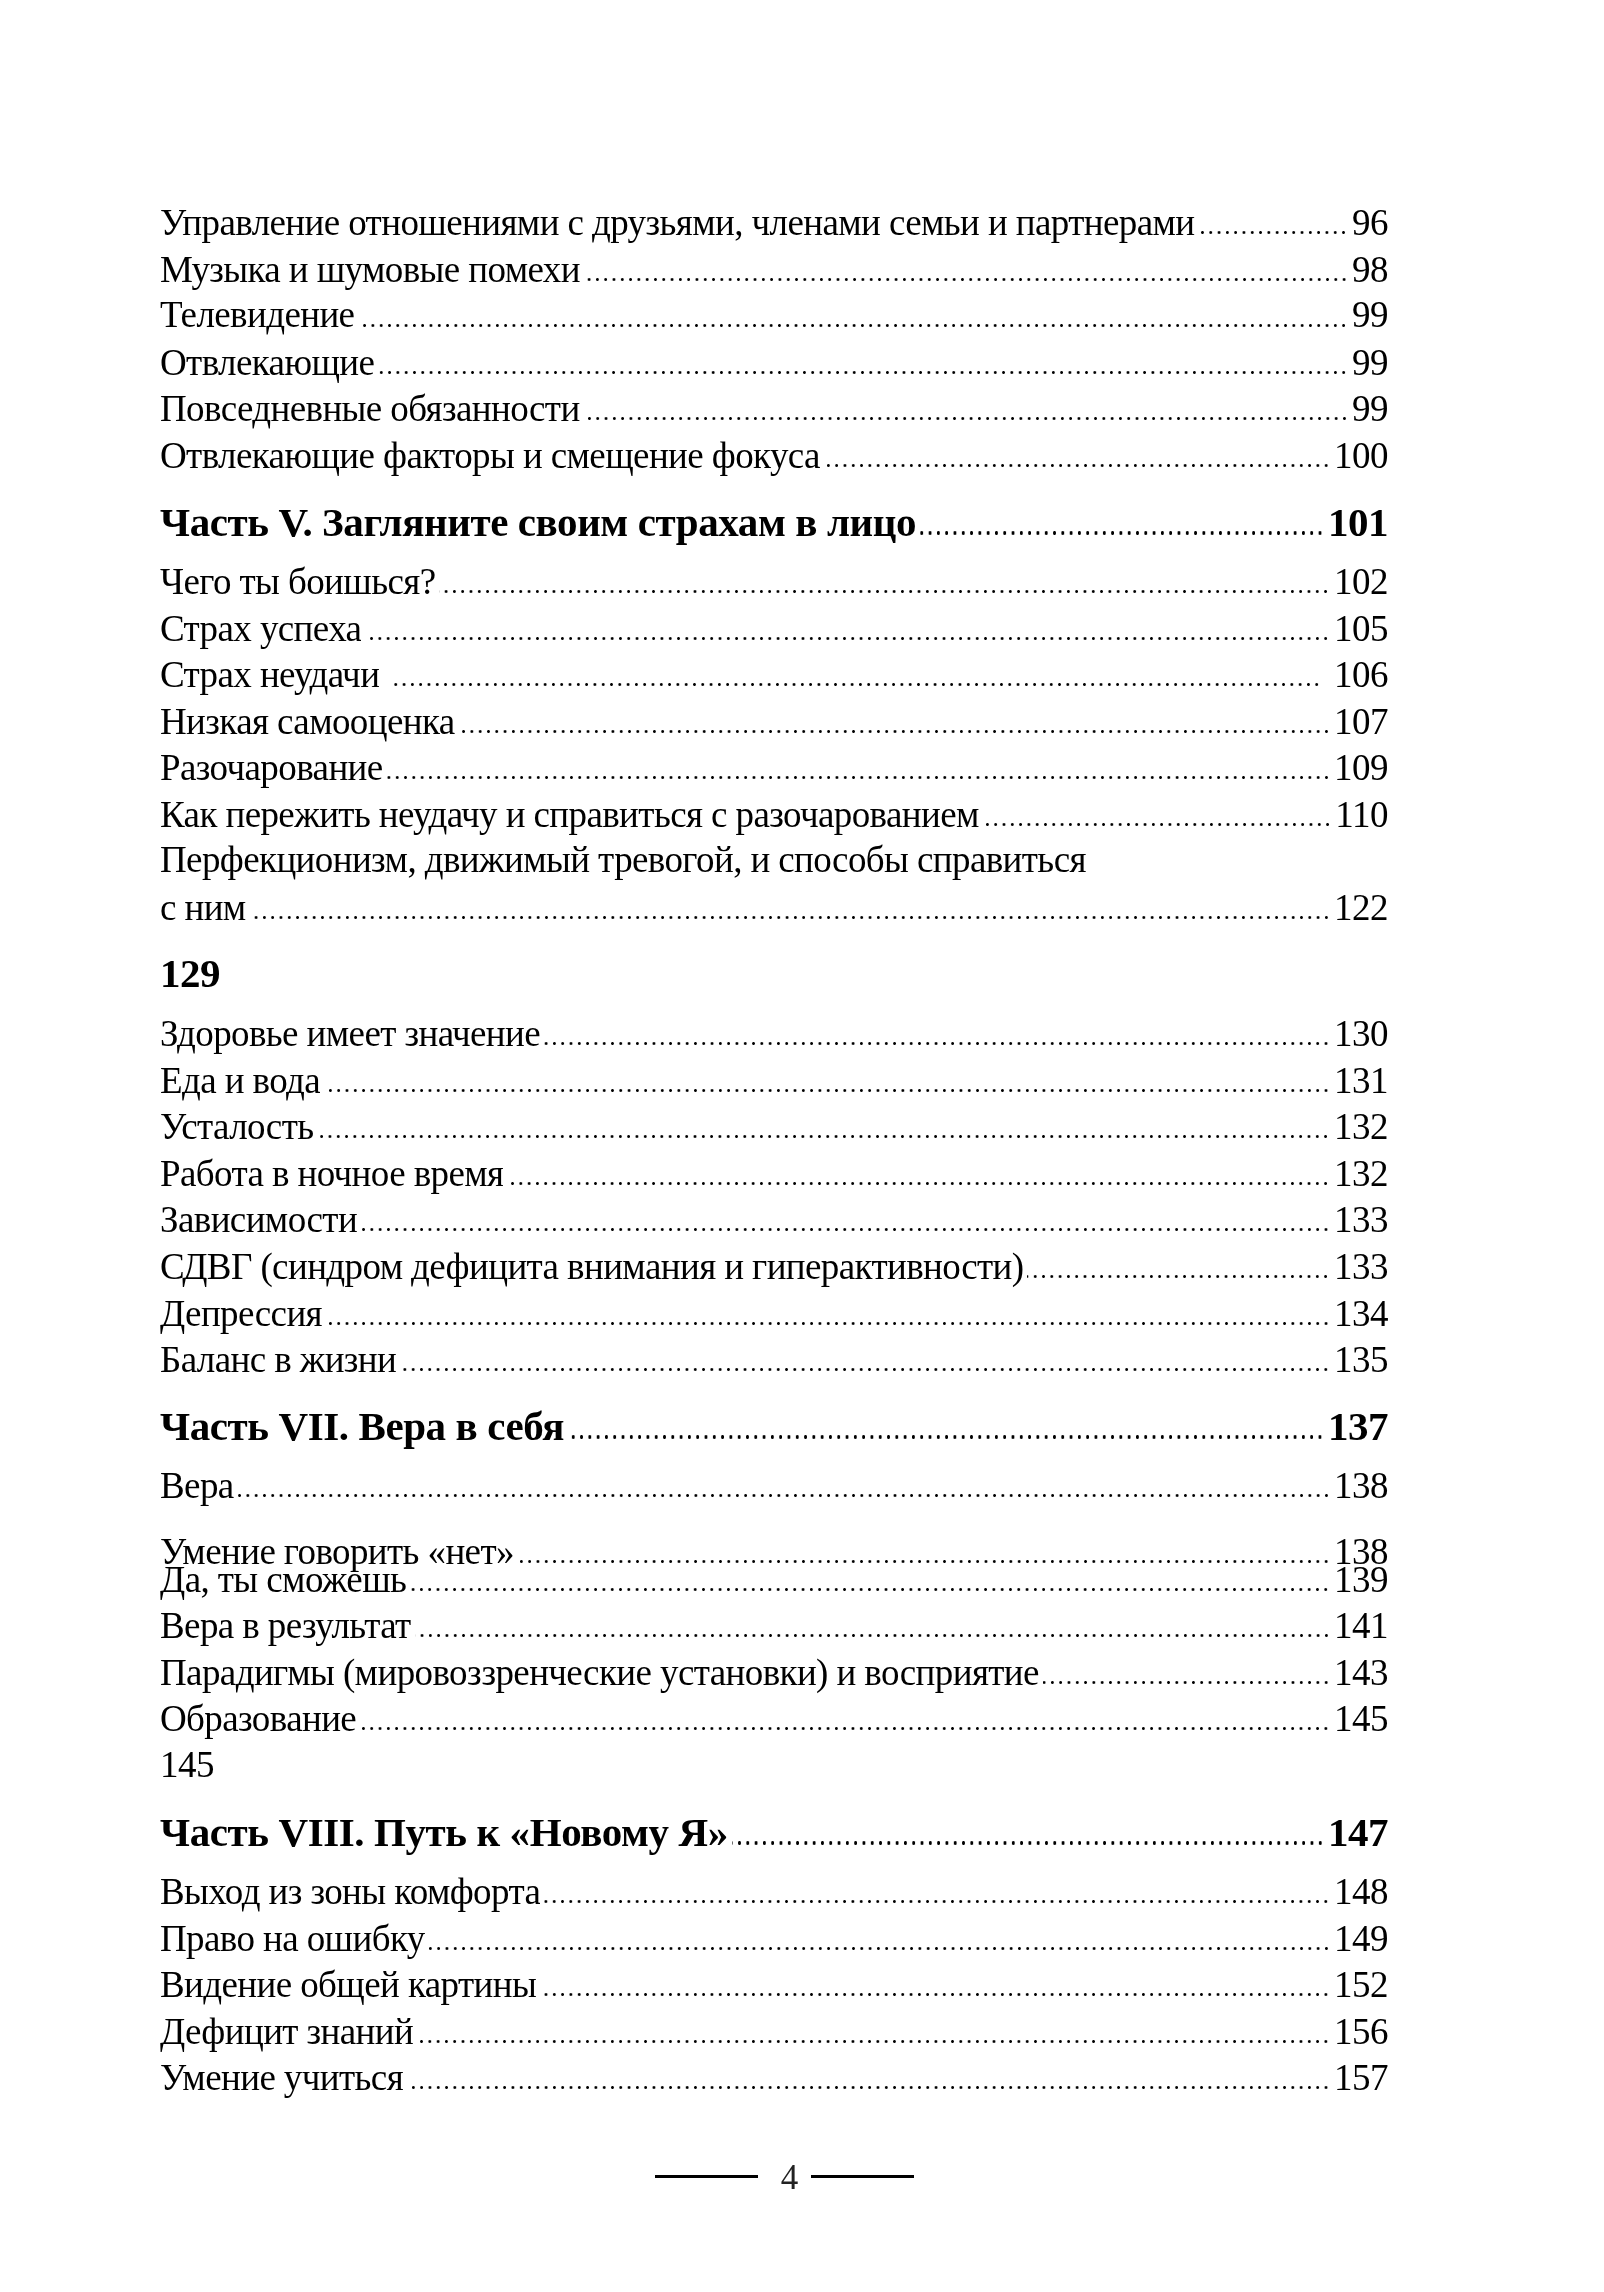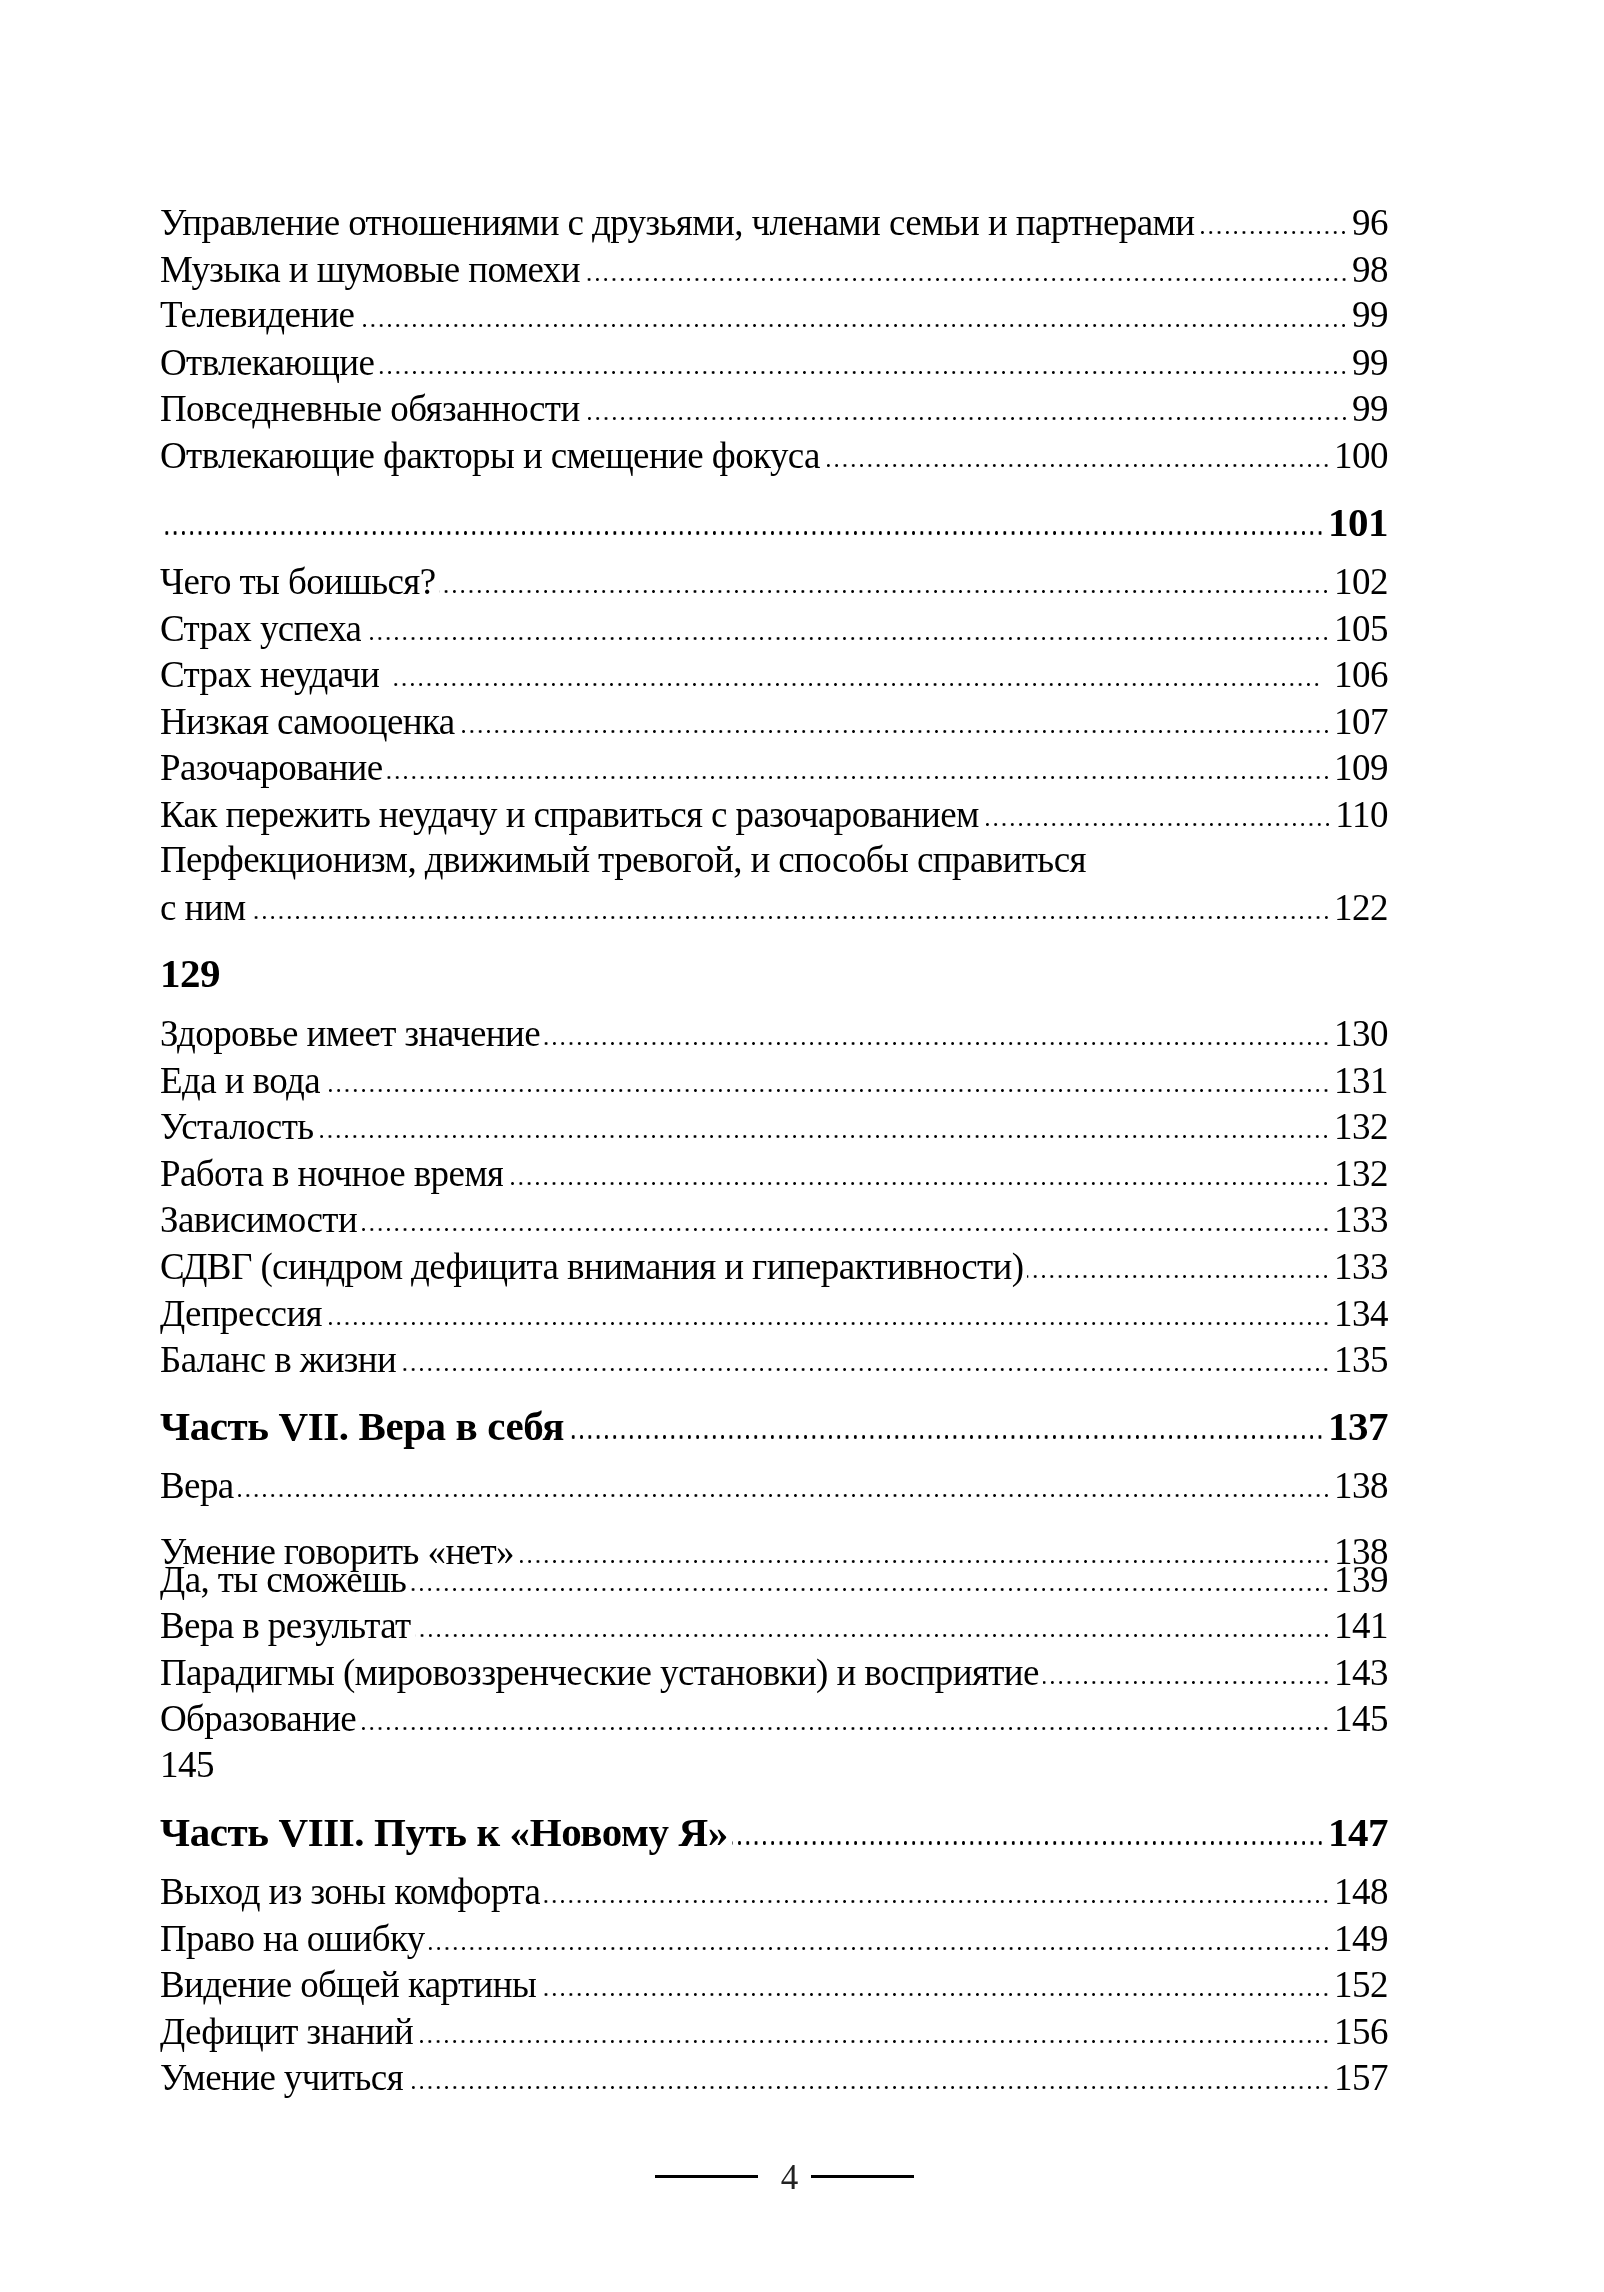--- a/index.html
+++ b/index.html
@@ -139,20 +139,21 @@
       <span class="title">Повседневные обязанности</span>
       <span class="leader"></span>
       <span class="page">99</span>
     </div>
     <div class="row entry" style="top: 431px;">
       <span class="title">Отвлекающие факторы и смещение фокуса</span>
       <span class="leader"></span>
       <span class="page">100</span>
     </div>
     <div class="row heading" style="top: 495px;">
+      <span class="title">Часть V. Загляните своим страхам в лицо</span>
       <span class="leader"></span>
       <span class="page">101</span>
     </div>
     <div class="row entry" style="top: 557px;">
       <span class="title">Чего ты боишься?</span>
       <span class="leader"></span>
       <span class="page">102</span>
     </div>
     <div class="row entry" style="top: 604px;">
       <span class="title">Страх успеха</span>

